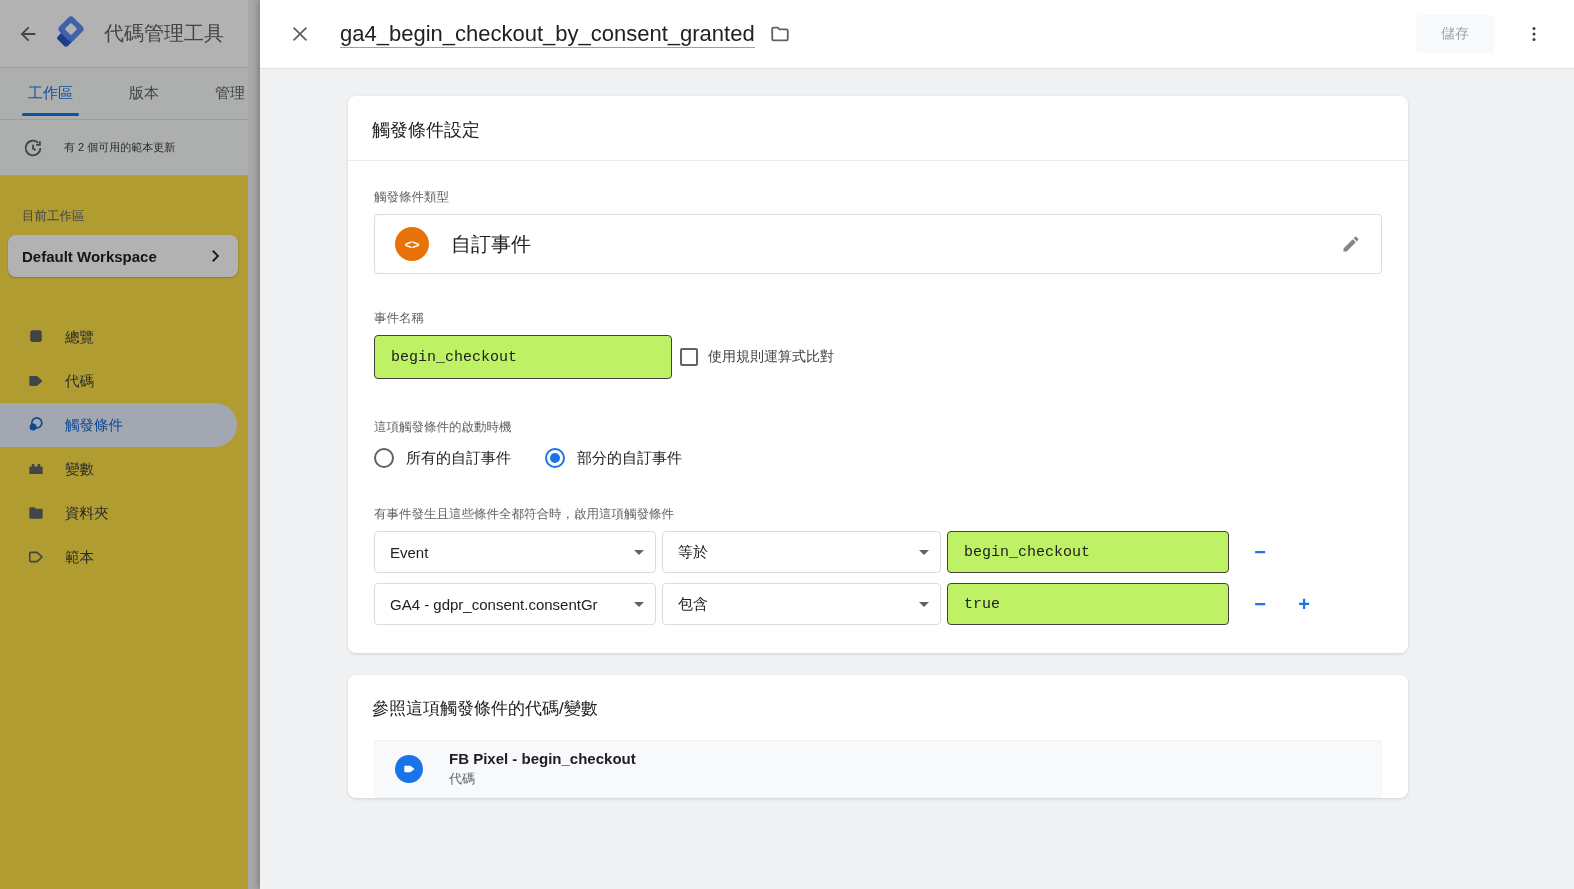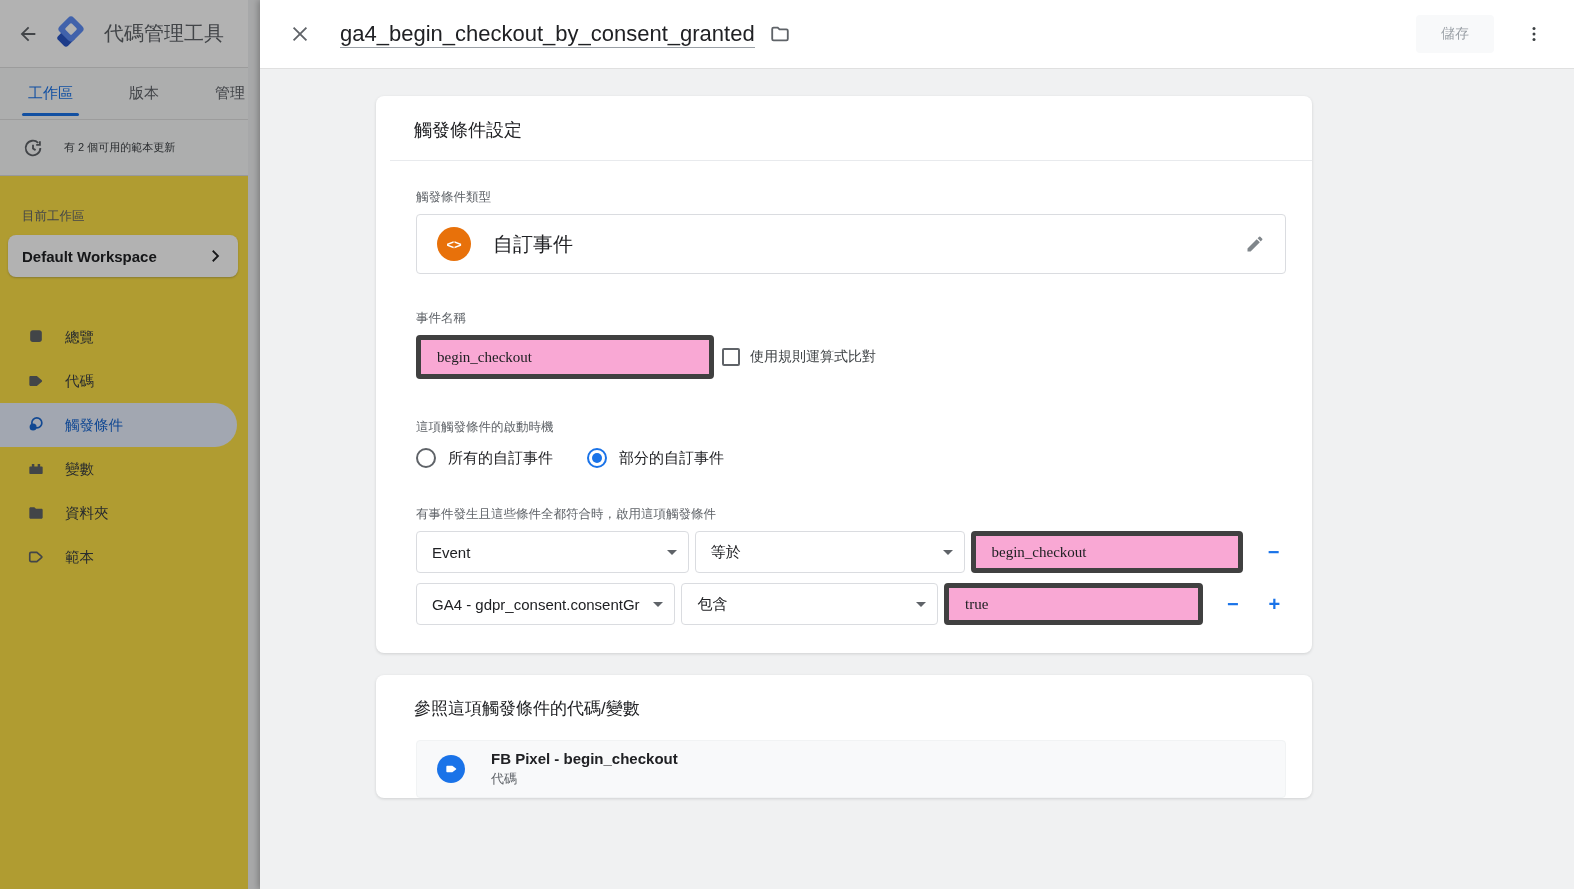--- a/index.html
+++ b/index.html
@@ -35,34 +35,34 @@
   .editor { position:absolute; left:260px; top:0; right:0; height:889px; background:#f0f1f2; box-shadow:-2px 0 6px rgba(0,0,0,.25); }
   .editor-header { height:69px; background:#fff; border-bottom:1px solid #e0e0e0; display:flex; align-items:center; padding:0 26px 0 26px; }
   .close-btn { width:28px; height:28px; display:flex; align-items:center; justify-content:center; color:#5f6368; cursor:pointer; flex:none; }
   .editor-title { margin-left:26px; font-size:22px; color:#202124; border-bottom:1px solid #9aa0a6; padding-bottom:0; white-space:nowrap; cursor:text; }
   .title-folder { margin-left:14px; color:#5f6368; display:flex; cursor:pointer; }
   .header-spacer { flex:1; }
   .save-btn { height:38px; padding:0 25px; background:#f8f9fa; border:none; border-radius:4px; font-size:14px; color:#9aa0a6; font-family:inherit; cursor:pointer; }
   .kebab-btn { margin-left:26px; width:28px; height:28px; display:flex; align-items:center; justify-content:center; cursor:pointer; color:#3c4043; }
 
   .editor-body { position:absolute; top:69px; left:0; right:0; bottom:0; overflow:hidden; }
-  .card { width:936px; margin-left:116px; background:#fff; border-radius:8px; box-shadow:0 1px 3px rgba(60,64,67,.18);padding-left:14px; }
+  .card { width:1060px; margin-left:88px; background:#fff; border-radius:8px; box-shadow:0 1px 3px rgba(60,64,67,.18); }
   .card-trigger { margin-top:27px; }
   .card-h1 { padding:22px 24px 18px; font-size:18px; color:#202124; border-bottom:1px solid #e8eaed; }
   .card-content { padding:28px 26px 28px; }
   .f-label { font-size:12.5px; color:#5f6368; }
   .type-box { margin-top:8px; height:60px; border:1px solid #dadce0; border-radius:4px; display:flex; align-items:center; padding:0 20px; cursor:pointer; }
   .type-icon { width:34px; height:34px; border-radius:50%; color:#fff; display:flex; align-items:center; justify-content:center; font-size:13px; font-weight:bold; letter-spacing:0; flex:none; }
   .type-text { margin-left:22px; font-size:20px; color:#202124; }
   .type-spacer { flex:1; }
   .pencil { color:#80868b; display:flex; cursor:pointer; }
 
   .blk-event { margin-top:36px; }
   .event-row { margin-top:8px; display:flex; align-items:center; }
-  .text-input { height:44px; width:298px; border:5px solid #404040; border-radius:4px; padding:0 16px; font-size:15px; color:#202124; font-family:Liberation Serif, serif; background:#f9a8d4; }
+  .text-input { height:44px; width:298px; border:1px solid #404040; border-radius:4px; padding:0 16px; font-size:15px; color:#202124; font-family:Liberation Mono, monospace; background:#bef264; }
   .checkbox { width:18px; height:18px; border:2px solid #5f6368; border-radius:2px; margin-left:8px; flex:none; cursor:pointer; background:#fff; }
   .checkbox-lbl { margin-left:10px; font-size:14px; color:#3c4043; }
 
   .blk-fires { margin-top:40px; }
   .radio-row { margin-top:12px; display:flex; align-items:center; }
   .radio-opt { display:flex; align-items:center; margin-right:34px; cursor:pointer; }
   .radio { width:20px; height:20px; border:2px solid #5f6368; border-radius:50%; flex:none; position:relative; background:#fff; }
   .radio.checked { border-color:#1a73e8; }
   .radio.checked::after { content:""; position:absolute; left:3px; top:3px; width:10px; height:10px; border-radius:50%; background:#1a73e8; }
   .radio-lbl { margin-left:12px; font-size:15px; color:#202124; }

